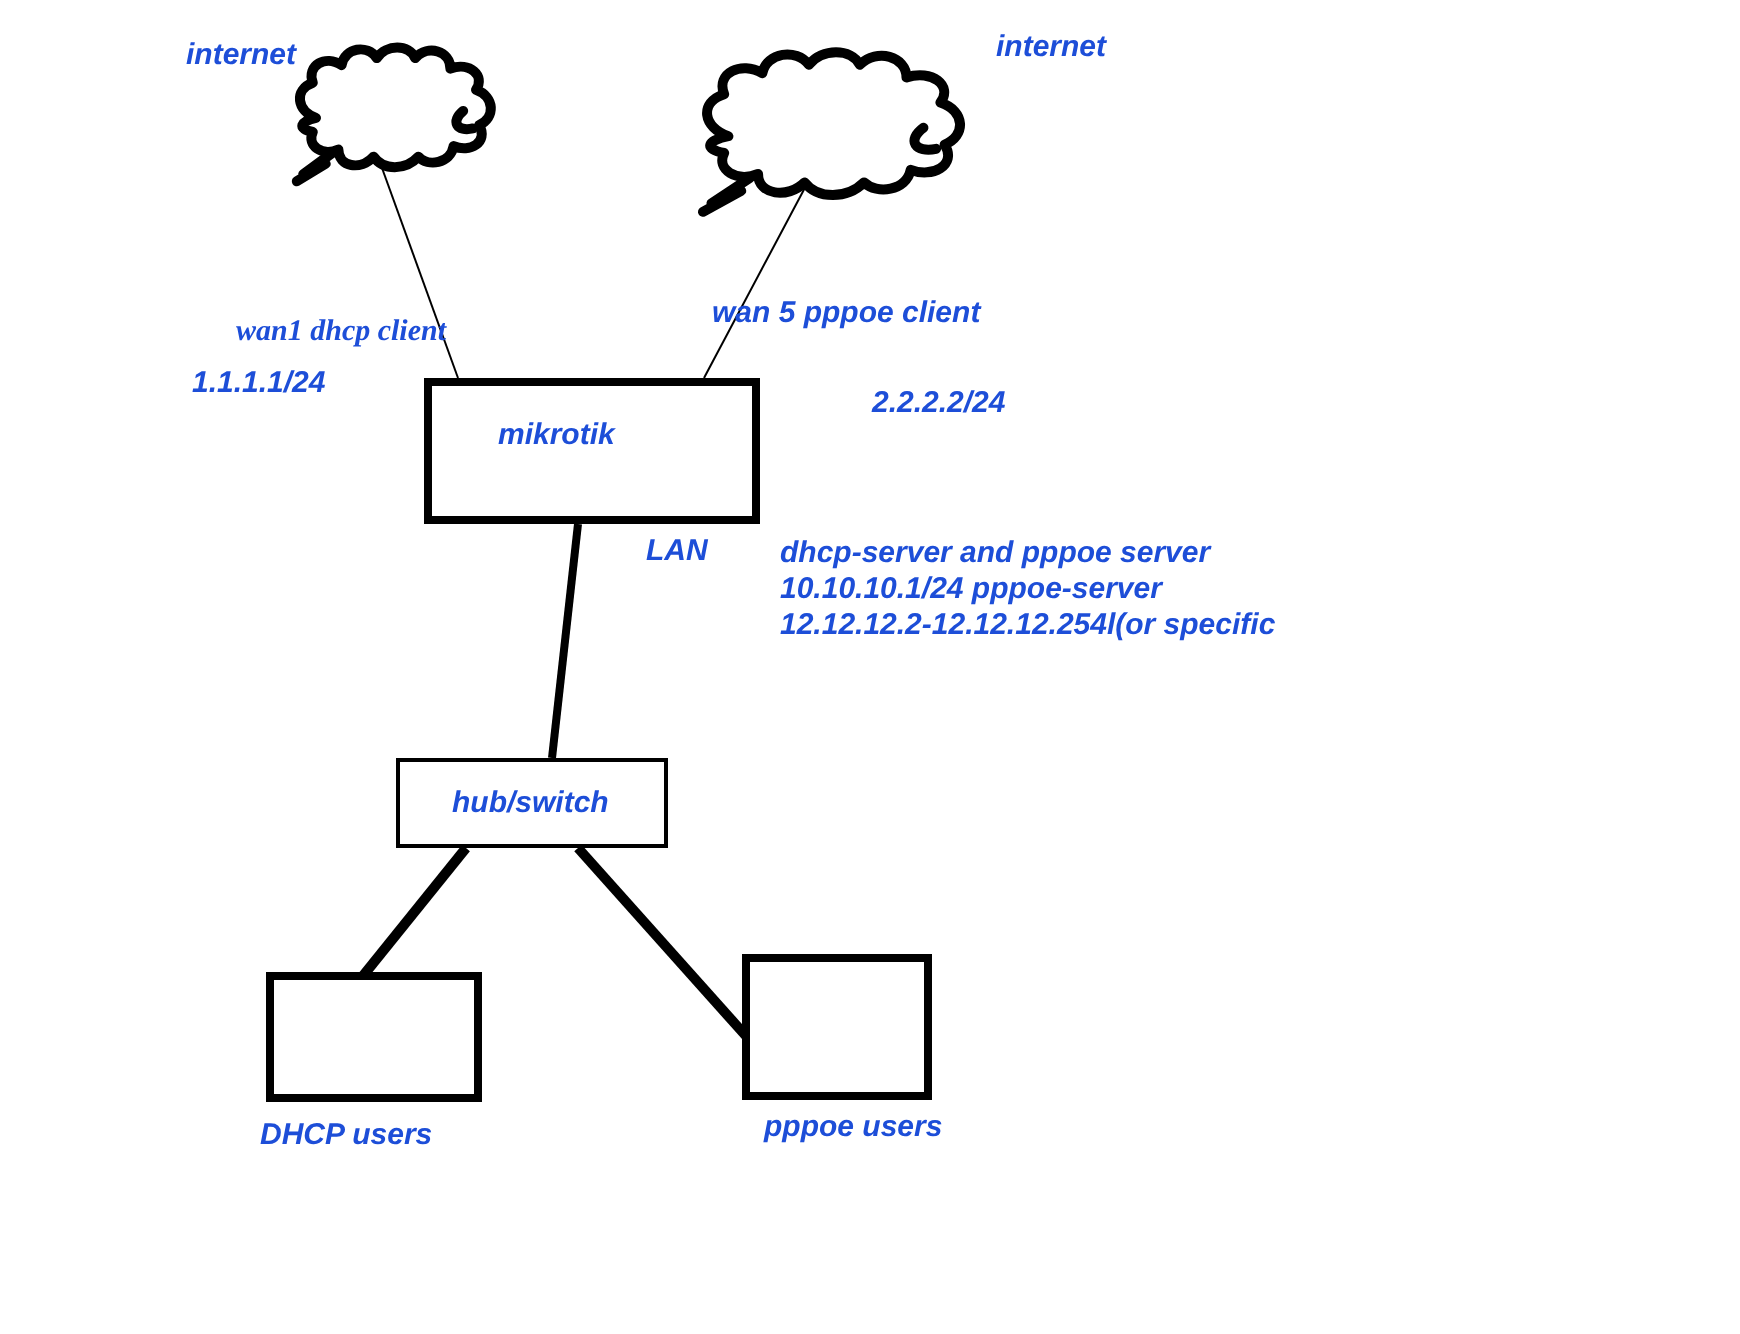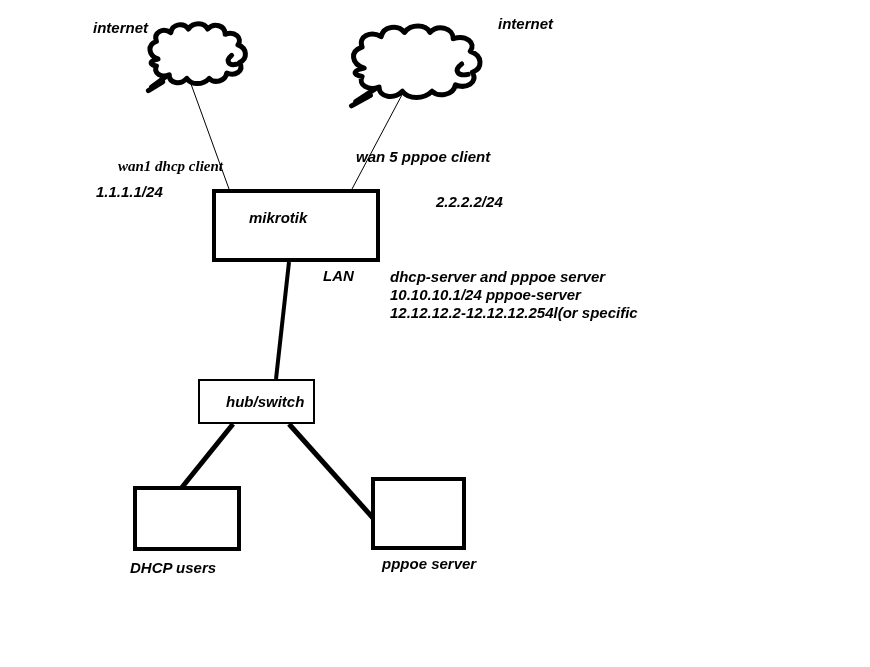--- a/index.html
+++ b/index.html
@@ -2,21 +2,21 @@
 <html><head>
 <meta charset="utf-8">
 <style>
   html, body { margin: 0; padding: 0; background: #ffffff; }
   #stage {
     position: relative;
     width: 870px;
     height: 667px;
     background: #ffffff;
     font-family: "Liberation Sans", sans-serif;
-    color: #000000;
+    color: #1d4ed8;
     overflow: hidden;
   }
   #wires {
     position: absolute;
     left: 0; top: 0;
     width: 870px; height: 667px;
     z-index: 1;
   }
   .label {
     position: absolute;
@@ -35,21 +35,21 @@
     border: 4px solid #000000;
   }
   .node .node-label {
     font-weight: bold;
     font-style: italic;
     font-size: 15px;
     white-space: nowrap;
   }
   #mikrotik-box { left: 212px; top: 189px; width: 168px; height: 73px; }
   #mikrotik-box .node-label { position: absolute; left: 33px; top: 16px; }
-  #hub-box { left: 198px; top: 379px; width: 117px; height: 45px; border-width: 2px; }
+  #hub-box { left: 198px; top: 379px; width: 136px; height: 45px; border-width: 2px; }
   #hub-box .node-label { position: absolute; left: 26px; top: 12px; }
   #dhcp-box { left: 133px; top: 486px; width: 108px; height: 65px; }
   #pppoe-box { left: 371px; top: 477px; width: 95px; height: 73px; }
 
   #lbl-internet-1 { left: 93px;  top: 20px; }
   #lbl-internet-2 { left: 498px; top: 16px; }
   #lbl-wan1       { left: 118px; top: 158px; font-family: Liberation Serif, serif; }
   #lbl-wan1-ip    { left: 96px;  top: 184px; }
   #lbl-wan2       { left: 356px; top: 149px; }
   #lbl-wan2-ip    { left: 436px; top: 194px; }
@@ -104,15 +104,15 @@
   </div>
 
   <div class="node" id="hub-box">
     <span class="node-label">hub/switch</span>
   </div>
 
   <div class="node" id="dhcp-box"></div>
   <div class="label" id="lbl-dhcp-users">DHCP users</div>
 
   <div class="node" id="pppoe-box"></div>
-  <div class="label" id="lbl-pppoe-users">pppoe server</div>
+  <div class="label" id="lbl-pppoe-users">pppoe users</div>
 
 </div>
 
 </body></html>

